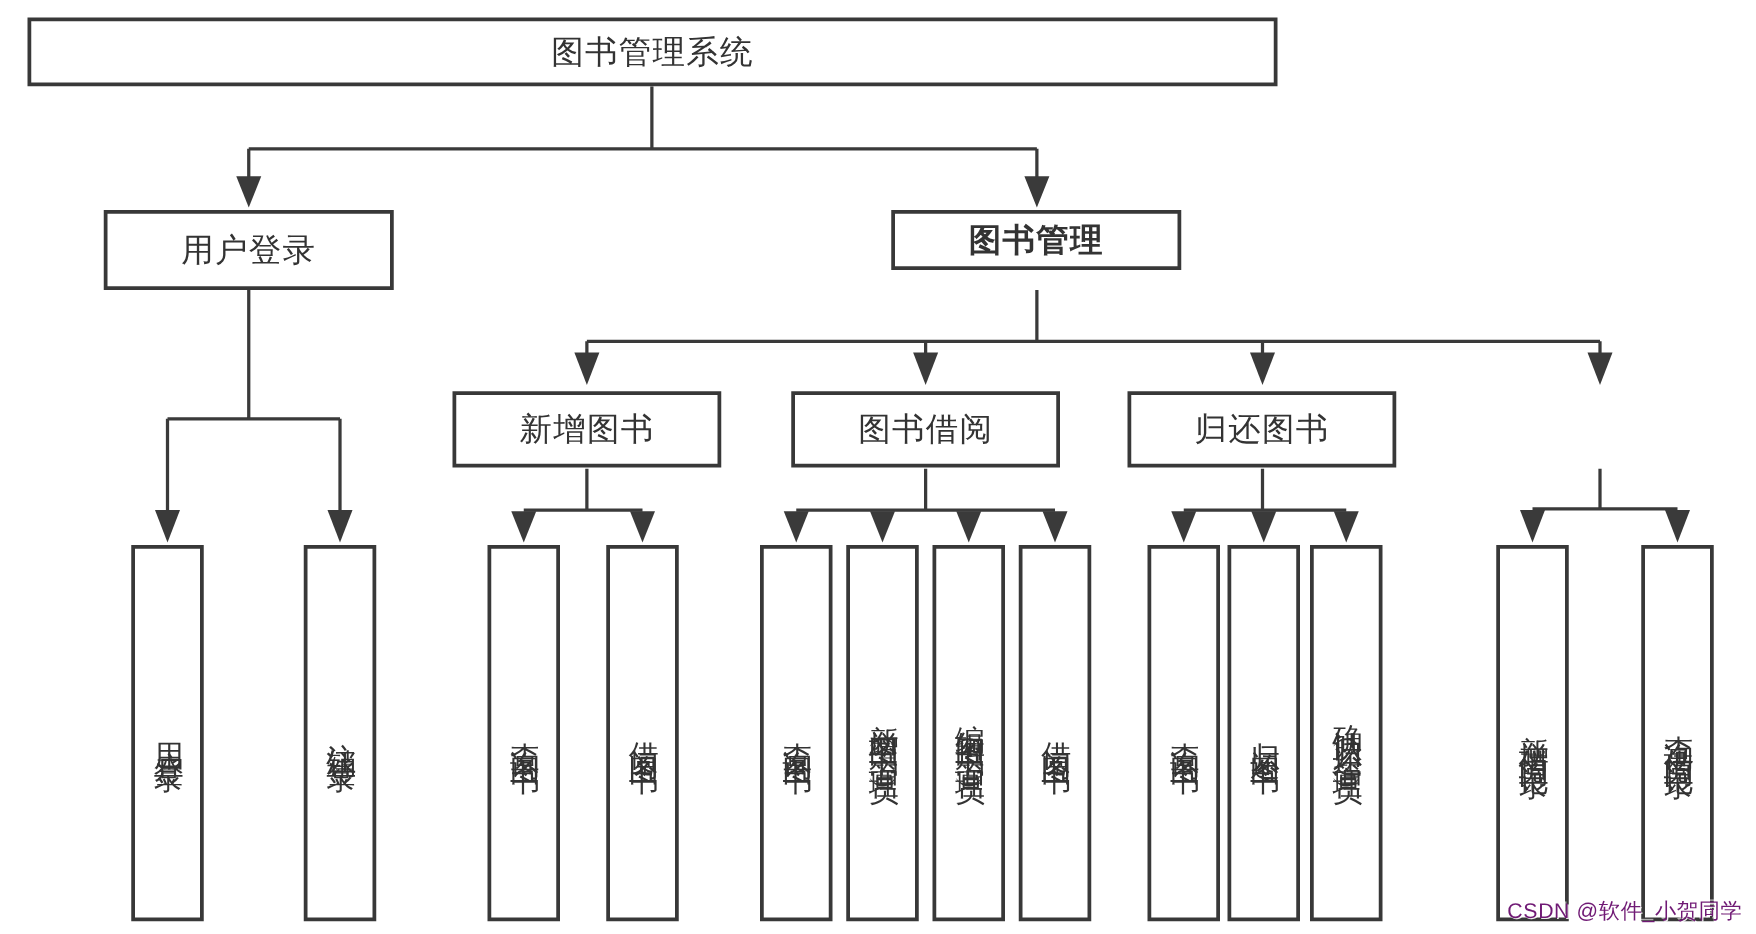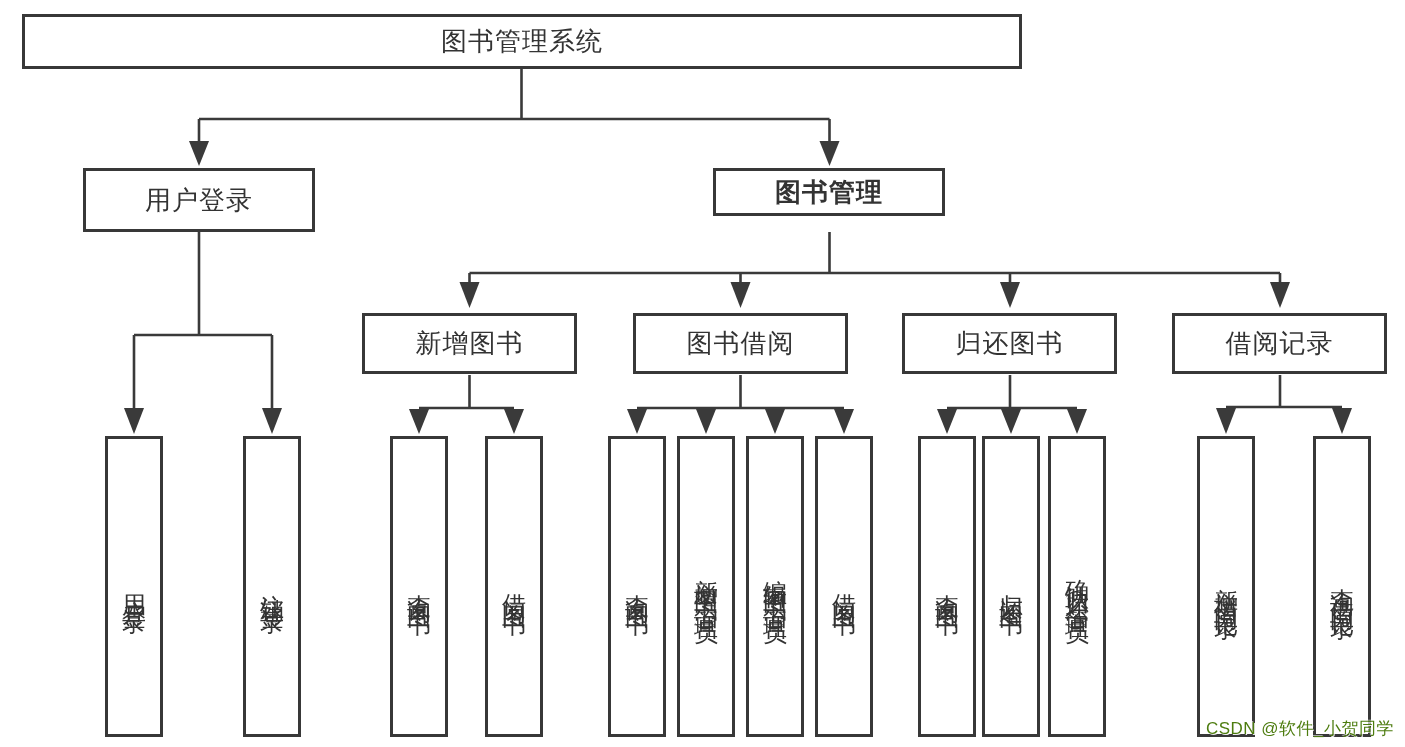--- a/index.html
+++ b/index.html
@@ -37,21 +37,21 @@
     line-height: 1;
     top: 436px;
     width: 58px;
     height: 301px;
   }
   .watermark {
     position: absolute;
     right: 11px;
     top: 717px;
     font-size: 17px;
-    color: #4d7c0f;
+    color: #701a75;
     letter-spacing: 0.5px;
     text-shadow: 1px 1px 0 rgba(255,255,255,0.9), -1px -1px 0 rgba(255,255,255,0.6);
     white-space: nowrap;
   }
 </style>
 </head>
 <body>
 
 <div id="stage">
 
@@ -100,21 +100,20 @@
   </svg>
 
   <div class="box hbox" style="left:22px; top:14px; width:1000px; height:55px;">图书管理系统</div>
 
   <div class="box hbox" style="left:83px; top:168px; width:232px; height:64px;">用户登录</div>
   <div class="box hbox" style="left:713px; top:168px; width:232px; height:48px;font-weight:bold;">图书管理</div>
 
   <div class="box hbox" style="left:362px; top:313px; width:215px; height:61px;">新增图书</div>
   <div class="box hbox" style="left:633px; top:313px; width:215px; height:61px;font-family:Liberation Mono, monospace;">图书借阅</div>
   <div class="box hbox" style="left:902px; top:313px; width:215px; height:61px;">归还图书</div>
-  <div class="box hbox" style="left:1172px; top:313px; width:215px; height:61px;">借阅记录</div>
 
   <div class="box vbox" style="left:105px;">用户登录</div>
   <div class="box vbox" style="left:243px;">注销登录</div>
 
   <div class="box vbox" style="left:390px;">查询图书</div>
   <div class="box vbox" style="left:485px;">借阅图书</div>
 
   <div class="box vbox" style="left:608px;">查询图书</div>
   <div class="box vbox" style="left:677px;">新增图书（管理员）</div>
   <div class="box vbox" style="left:746px;">编辑图书（管理员）</div>

